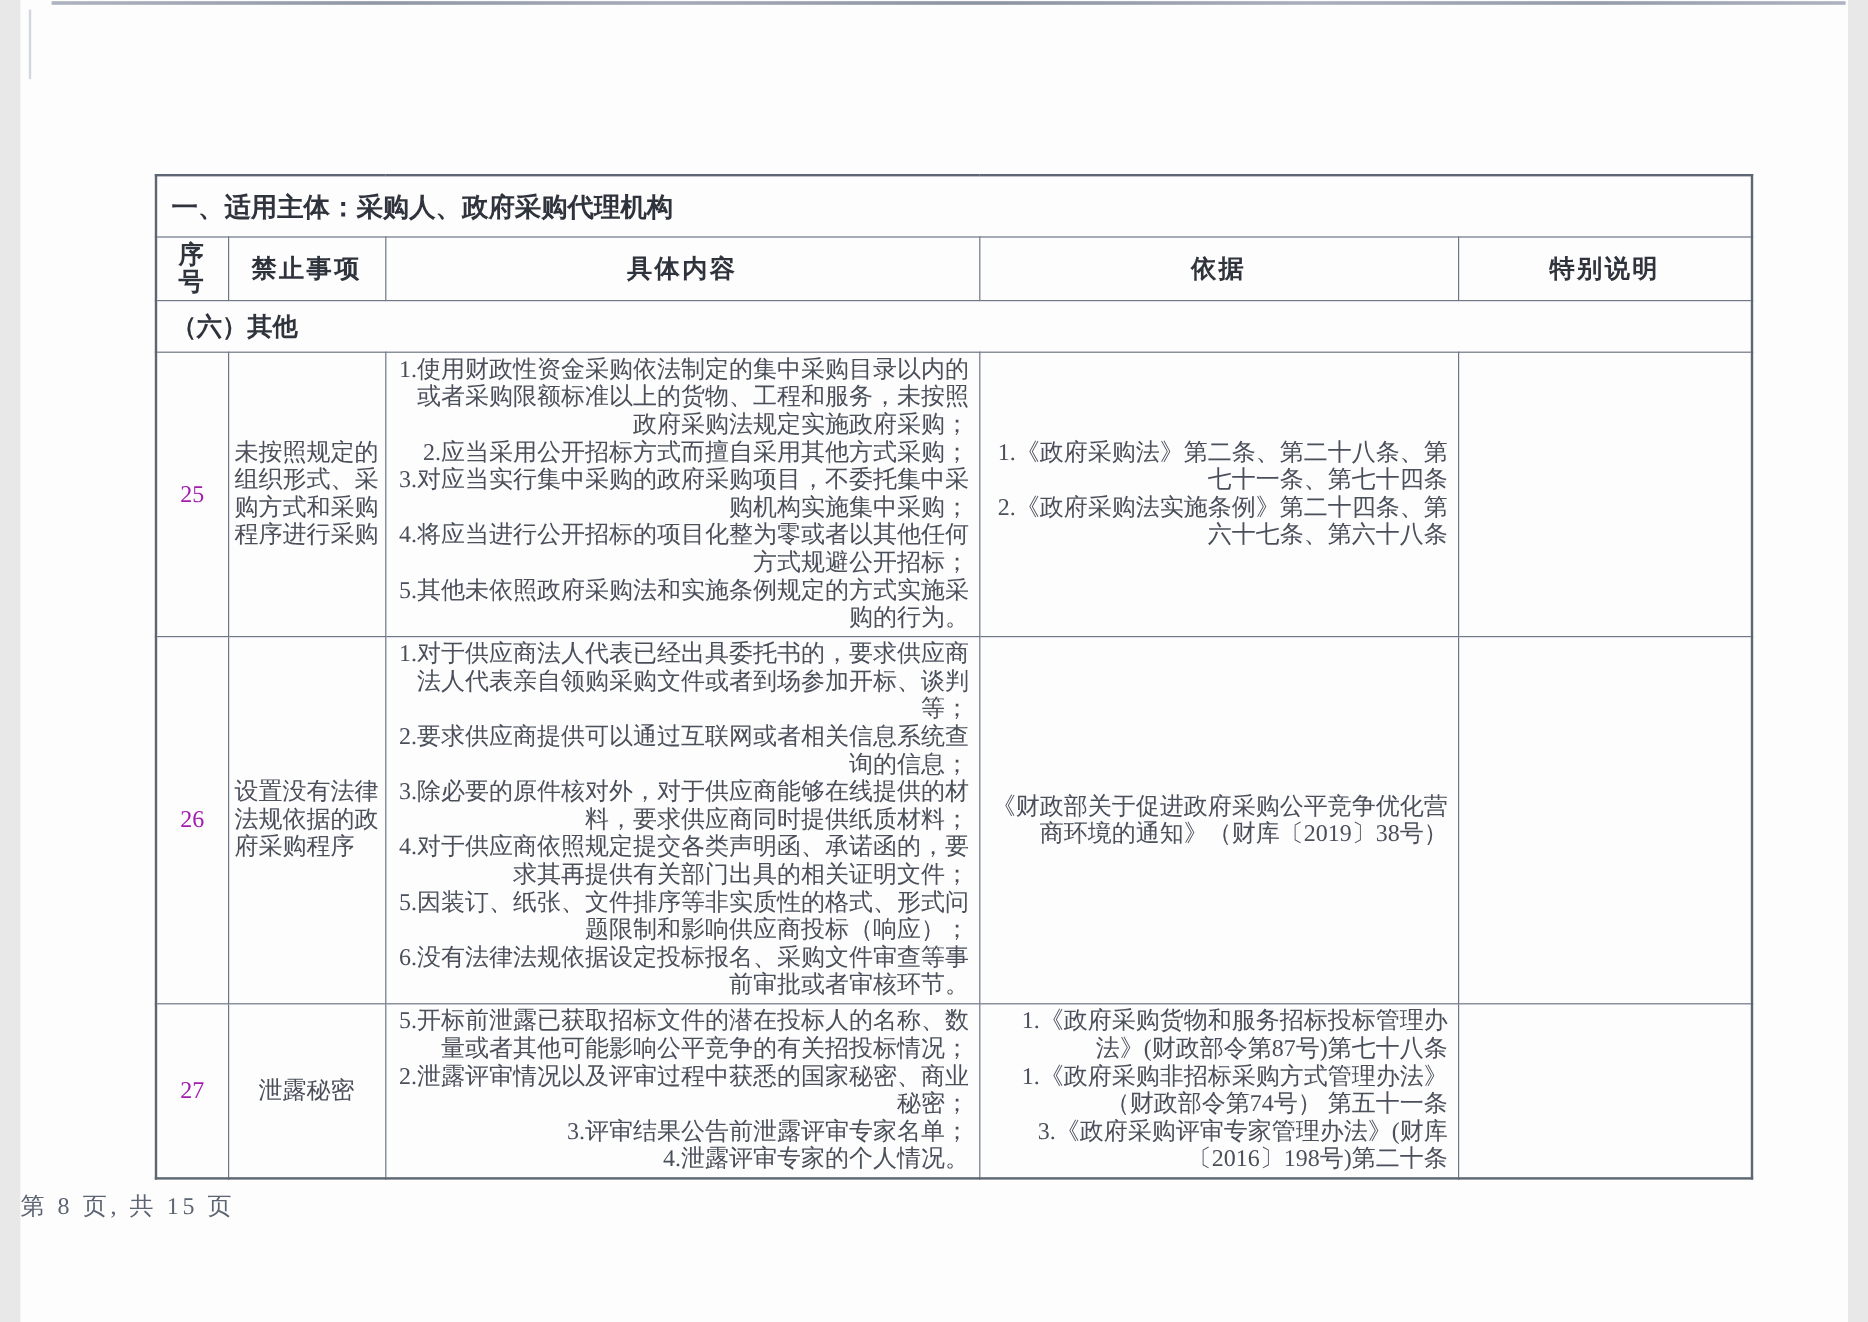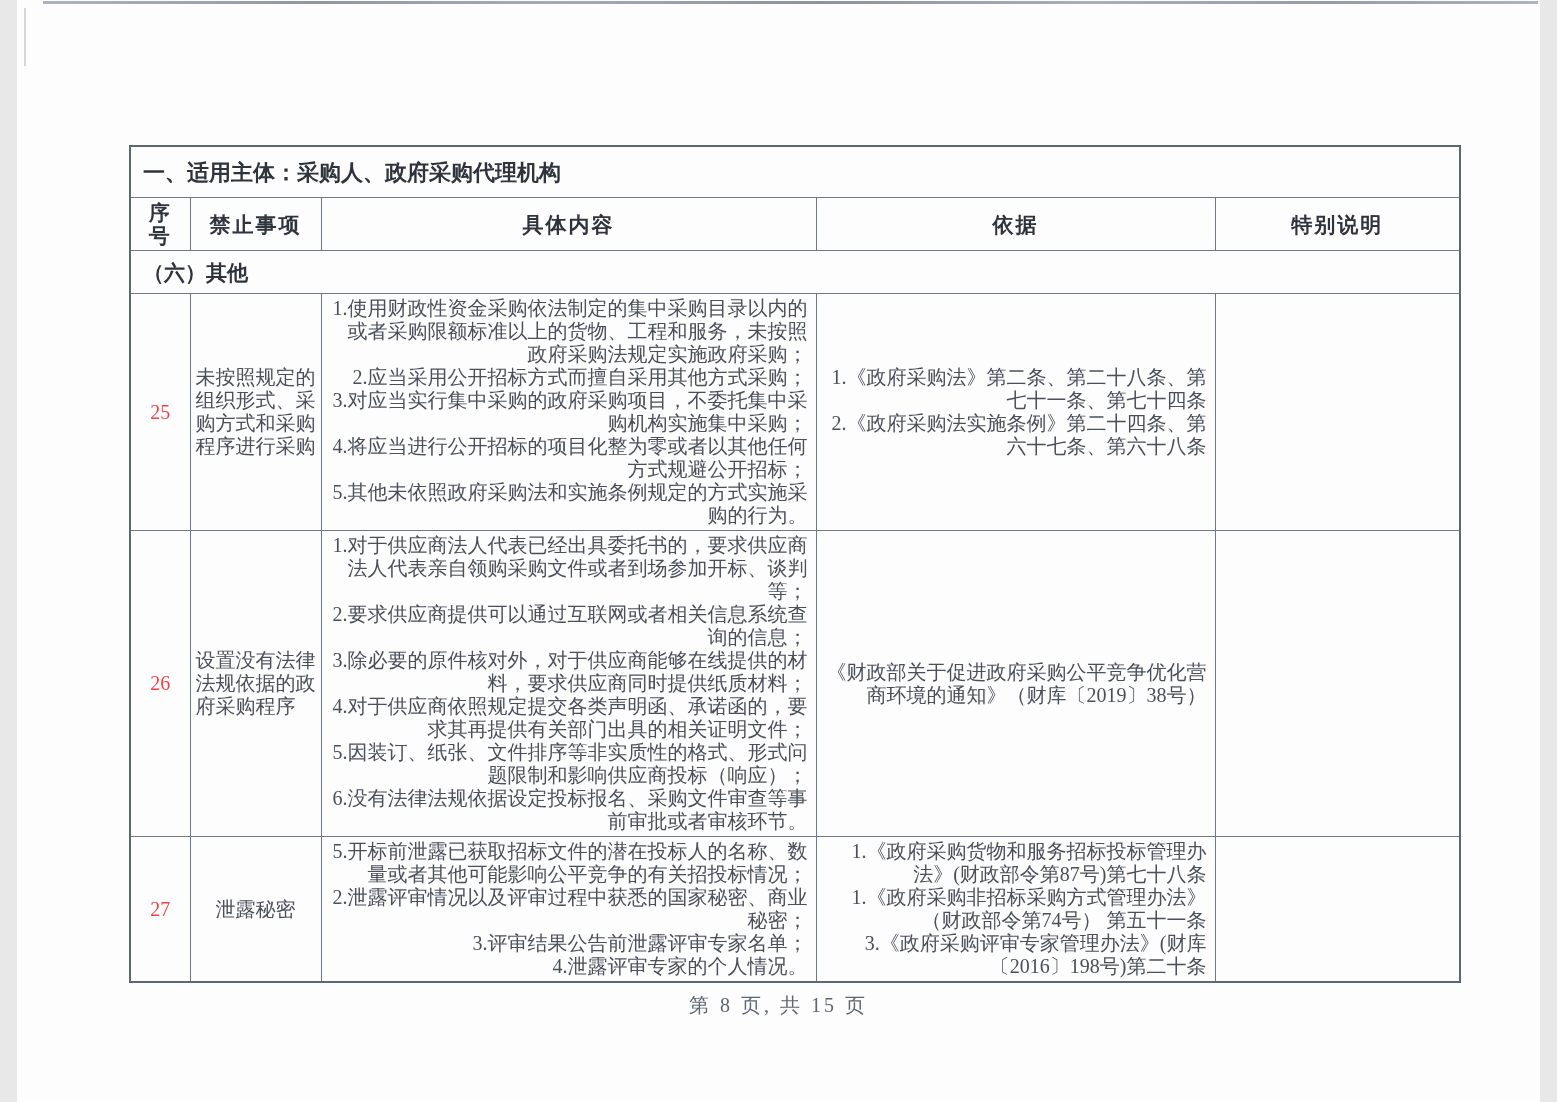--- a/index.html
+++ b/index.html
@@ -72,42 +72,41 @@
     font-family: "Liberation Sans", "DejaVu Sans", sans-serif;
     font-weight: 700;
     font-size: 21px;
     color: #2f333c;
     padding-left: 12px;
     height: 36px;
     border-radius: 14px;
   }
   td.no-cell {
     text-align: center;
-    color: #ef4444;
+    color: #a21caf;
   }
   td.item-cell {
     padding: 3px 5px;
     color: #4a4f5a;
     text-align: justify;
   }
   td.item-cell.ta-c { text-align: center; }
   td.content-cell, td.basis-cell {
     text-align: right;
     color: #4a4f5a;
   }
   .cline { margin: 0; }
   .row-25 { height: 227px; }
   .row-26 { height: 291px; }
   .row-27 { height: 145px; }
   .footer {
     position: absolute;
     top: 992px;
     left: 0;
     width: 100%;
-    text-align: center;
     font-size: 20px;
     color: #5d6472;
     letter-spacing: 3px;
   }
 </style>
 </head>
 <body>
 
 <div class="page">
   <div class="scan-line-top"></div>

